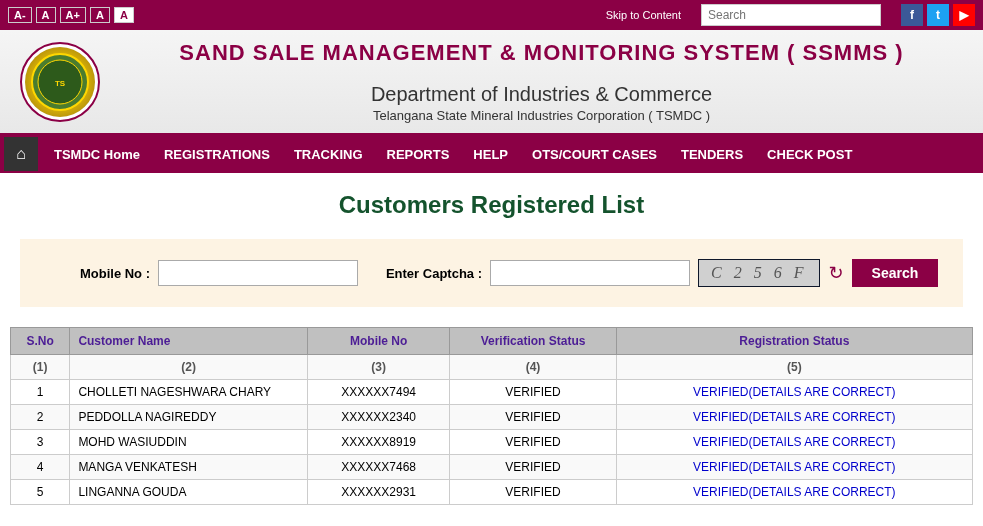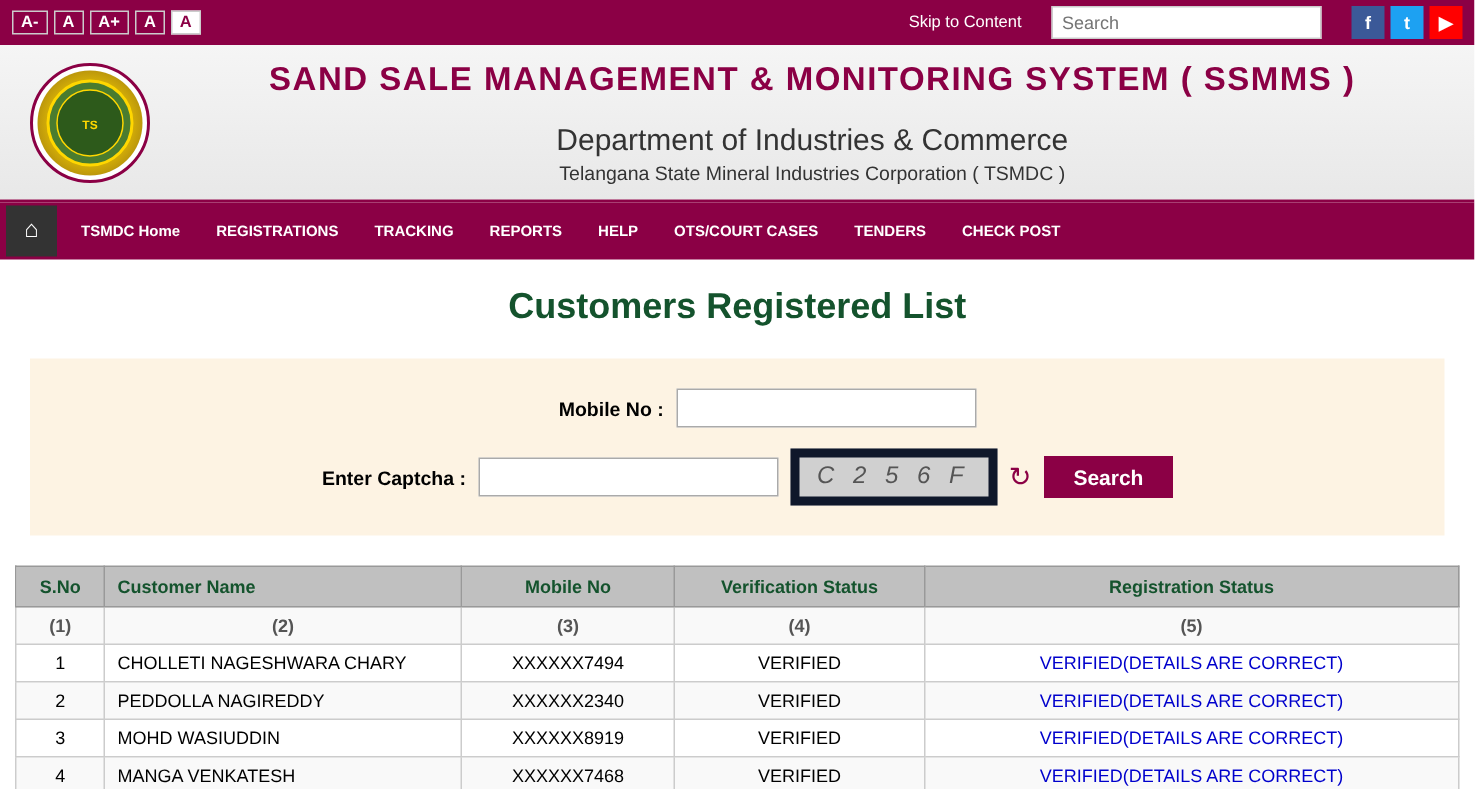--- a/index.html
+++ b/index.html
@@ -91,21 +91,21 @@
       background: #333;
       color: #fff;
       width: 34px; height: 34px;
       display: flex; align-items: center; justify-content: center;
       margin-right: 4px;
       cursor: pointer;
       font-size: 16px;
     }
     .nav-item {
       color: #fff;
-      font-size: 10px;
+      font-size: 13px;
       font-weight: bold;
       padding: 0 12px;
       cursor: pointer;
       height: 38px;
       display: flex; align-items: center;
       white-space: nowrap;
     }
 
     
     .page-title-section {
@@ -117,21 +117,21 @@
       font-weight: bold;
       color: #14532d;
     }
 
     
     .search-form {
       background: #fdf3e3;
       padding: 20px;
       margin: 10px 20px;
       display: flex;
-      flex-direction: column;
+      flex-direction: row;
       align-items: center;
       gap: 14px;
     }
     .form-row {
       display: flex;
       align-items: center;
       gap: 8px;
     }
     .form-label {
       font-size: 13px;
@@ -141,27 +141,28 @@
     }
     .form-input {
       border: 1px solid #aaa;
       padding: 4px 6px;
       font-size: 13px;
       width: 200px;
       height: 26px;
     }
     .captcha-box {
       background: #d0d0d0;
-      border: 6px solid #0f172a;
+      border: 1px solid #0f172a;
       padding: 4px 12px;
       font-size: 16px;
       font-style: italic;
       letter-spacing: 4px;
       color: #555;
       user-select: none;
+      font-family: Liberation Serif, serif;
     }
     .refresh-btn {
       background: none;
       border: none;
       cursor: pointer;
       font-size: 18px;
       color: #8b0045;
     }
     .search-btn {
       background: #8b0045;
@@ -179,21 +180,21 @@
       width: 100%;
       border-collapse: collapse;
       font-size: 12px;
     }
     th {
       background: #c0c0c0;
       border: 1px solid #999;
       padding: 6px 8px;
       text-align: center;
       font-weight: bold;
-      color: #14532d;
+      color: #4c1d95;
     }
     td {
       border: 1px solid #ccc;
       padding: 5px 8px;
       text-align: center;
     }
     tr:nth-child(odd) td { background: #fff; }
     tr:nth-child(even) td { background: #f9f9f9; }
     .col-sno { width: 50px; }
     .col-name { width: 200px; text-align: left; }

